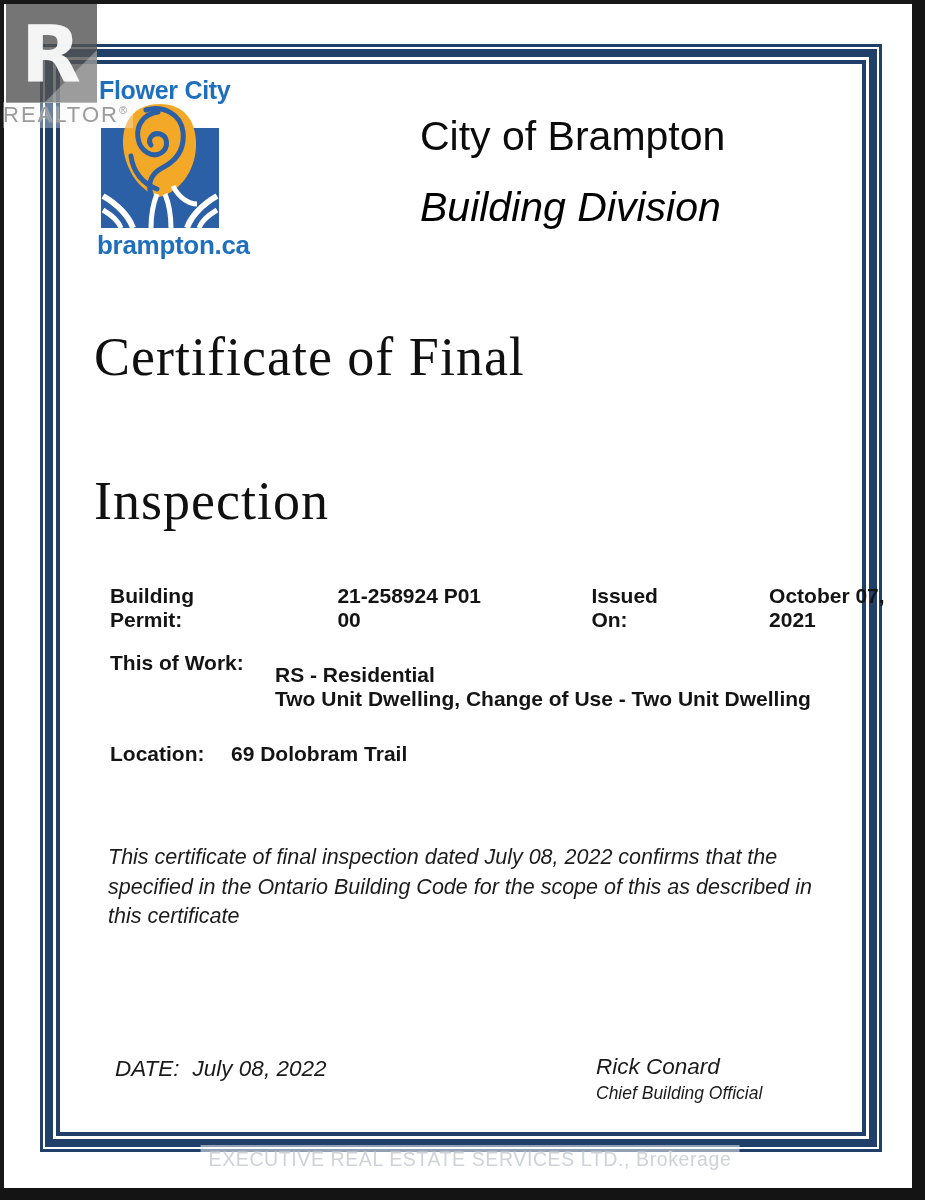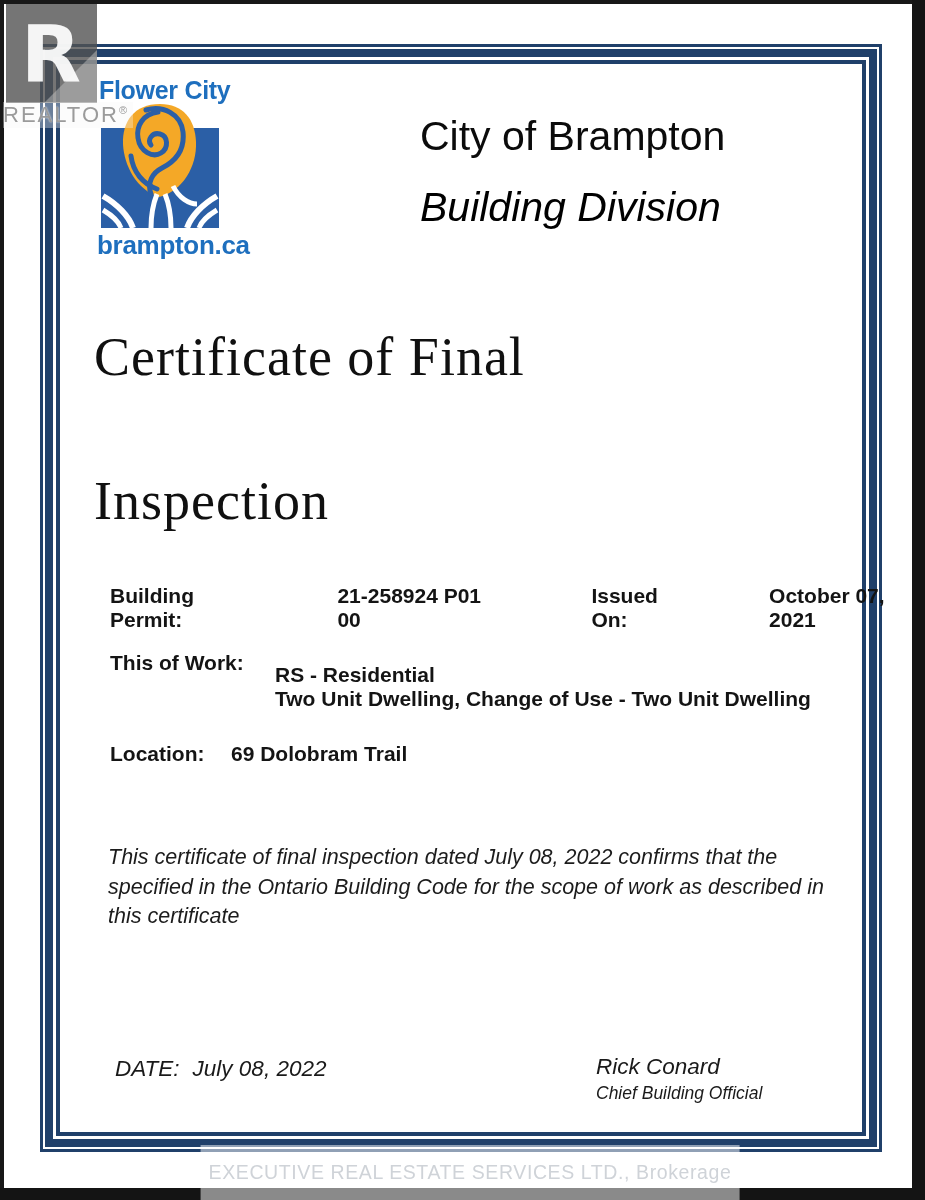--- a/index.html
+++ b/index.html
@@ -75,21 +75,21 @@
                  font-size:22px;letter-spacing:2px;color:rgba(150,150,150,0.95);
                  text-shadow:0 0 2px rgba(255,255,255,0.9);
                  background:rgba(245,245,245,0.35);}
   .realtor-label sup{font-size:11px;letter-spacing:0;}
 
   
   .brokerage{position:absolute;left:470px;top:1145px;transform:translateX(-50%);
              white-space:nowrap;font-size:19.5px;letter-spacing:0.6px;
              color:#cfd3d8;background:rgba(255,255,255,0.5);
              text-shadow:0 0 2px rgba(255,255,255,0.95), 0 0 1px rgba(255,255,255,0.9);
-             padding:16px 8px;z-index:6;}
+             padding:3px 8px;z-index:6;}
 </style>
 </head>
 <body>
 
 <div class="page">
 
   <div class="edge edge-top"></div>
   <div class="edge edge-left"></div>
   <div class="edge edge-right"></div>
   <div class="edge edge-bottom"></div>
@@ -145,21 +145,21 @@
     <div class="fieldrow scope-value">
       <div>RS - Residential</div>
       <div>Two Unit Dwelling, Change of Use - Two Unit Dwelling</div>
     </div>
 
     <div class="fieldrow location-label">Location:</div>
     <div class="fieldrow location-value">69 Dolobram Trail</div>
 
     <div class="statement">
       <div>This certificate of final inspection dated July 08, 2022 confirms that the</div>
-      <div>specified in the Ontario Building Code for the scope of work as described in</div>
+      <div>specified in the Ontario Building Code for the scope of this as described in</div>
       <div>this certificate</div>
     </div>
 
     <div class="date-row">
       <span>DATE:</span>
       <span class="date-gap"></span>
       <span>July 08, 2022</span>
     </div>
     <div class="sig-block">
       <div class="sig-name">Rick Conard</div>

